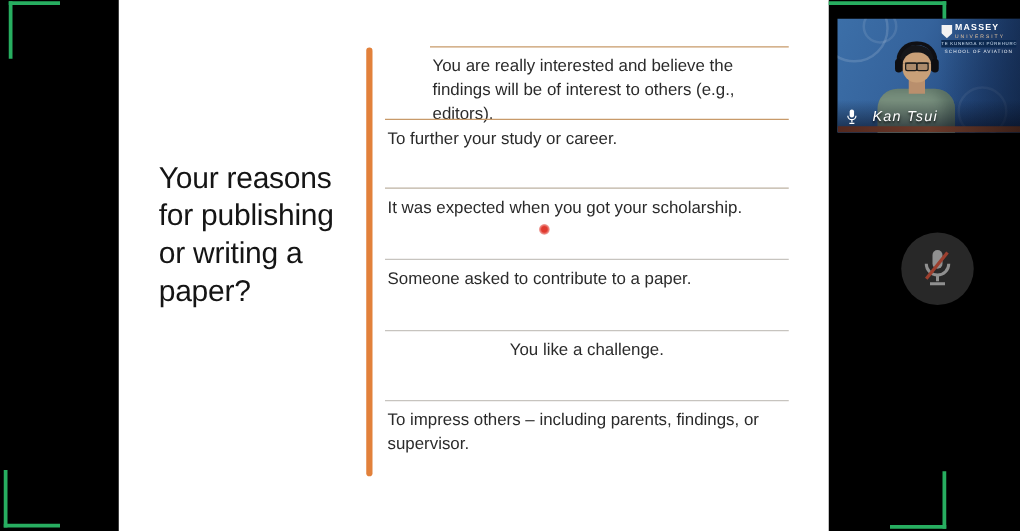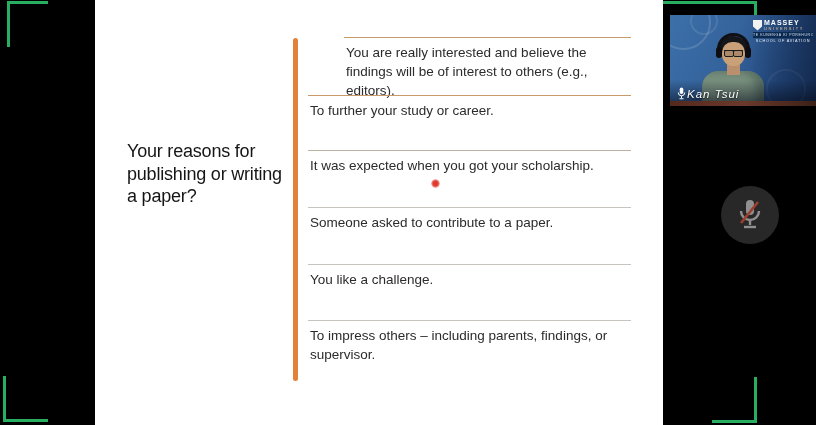--- a/index.html
+++ b/index.html
@@ -2,31 +2,31 @@
 <html style="--accent: #e2813b; --laser: #e03a2f; --share: #27ae60;"><head>
 <meta charset="utf-8">
 <style>
   * { margin:0; padding:0; box-sizing:border-box; }
   html,body { width:816px; height:425px; background:#000; overflow:hidden;
               font-family:"Liberation Sans", sans-serif; }
   #stage { position:relative; width:816px; height:425px; background:#000; }
 
   
   .slide { position:absolute; left:95px; top:0; width:568px; height:425px; background:#ffffff; }
-  .slide-title { position:absolute; left:32px; top:140px; width:162px;
-                 font-size:18px; line-height:1.26; color:#151515; letter-spacing:-0.2px; }
+  .slide-title { position:absolute; left:32px; top:128px; width:162px;
+                 font-size:24px; line-height:1.26; color:#151515; letter-spacing:-0.2px; }
   .accent-bar { position:absolute; left:198px; top:38px; width:5px; height:343px;
                 background:var(--accent,#e2813b); border-radius:3px; }
   .reasons { position:absolute; left:213px; top:37px; width:323px; display:flex; flex-direction:column; }
   .reason-item { border-top:1px solid #c7c4bf; padding:6px 2px 0 2px; }
   .reason-item:nth-child(1){ height:58px; }
   .reason-item:nth-child(2){ height:55px; }
   .reason-item:nth-child(3){ height:57px; }
   .reason-item:nth-child(4){ height:57px; }
-  .reason-item:nth-child(5){ height:56px; }
+  .reason-item:nth-child(5){ height:56px;text-align:center; }
   .reason-item:nth-child(6){ height:62px; }
   .reason-text { font-size:13.5px; line-height:1.4; color:#2b2b2b; }
   .laser-dot { position:absolute; left:336px; top:179px; width:9px; height:9px; border-radius:50%;
                background:radial-gradient(circle, var(--laser,#e03a2f) 0 35%, rgba(224,58,47,.55) 60%, rgba(224,58,47,0) 75%); }
 
   
   .bracket { position:absolute; border:0 solid var(--share,#27ae60); }
   .bkt-tl { left:7px;  top:1px;   width:41px; height:46px; border-left-width:3px; border-top-width:3px; }
   .bkt-tr { left:663px;top:1px;   width:94px; height:14px; border-right-width:3px; border-top-width:3px; }
   .bkt-bl { left:3px;  top:376px; width:45px; height:46px; border-left-width:3px; border-bottom-width:3px; }
@@ -56,21 +56,21 @@
   .headset { position:absolute; left:47px; top:18px; width:33px; height:18px;
              border:3px solid #101014; border-bottom:0; border-radius:16px 16px 0 0; }
   .earcup { position:absolute; top:32px; width:6px; height:11px; background:#0e0e12; border-radius:3px; }
   .ear-l { left:46px; } .ear-r { left:75px; }
   .desk-strip { position:absolute; left:0; bottom:0; width:100%; height:5px;
                 background:linear-gradient(to right,#54281e,#6b3a2a 50%,#3c2018); }
   .cam-bottom-fade { position:absolute; left:0; bottom:4px; width:100%; height:22px;
                 background:linear-gradient(to top, rgba(5,10,25,.55), rgba(5,10,25,0)); }
 
   
-  .name-tag { position:absolute; left:3px; bottom:5px; display:flex; align-items:center; gap:1px; padding:1px 4px; }
+  .name-tag { position:absolute; left:3px; bottom:5px; display:flex; align-items:center; gap:12px; padding:1px 4px; }
   .name-tag .mic-glyph { width:9px; height:13px; }
   .name-text { color:#fff; font-size:11.5px; font-style:italic; letter-spacing:1px;
                text-shadow:0 1px 2px rgba(0,0,0,.8); }
 
   
   .logo { position:absolute; right:3px; top:4px; width:60px; display:flex; flex-direction:column; align-items:stretch; }
   .logo-row { display:flex; align-items:center; gap:2px; }
   .shield { width:9px; height:11px; background:#f2f2f2;
             clip-path:polygon(0 0,100% 0,100% 62%,50% 100%,0 62%); }
   .logo-names { display:flex; flex-direction:column; }

